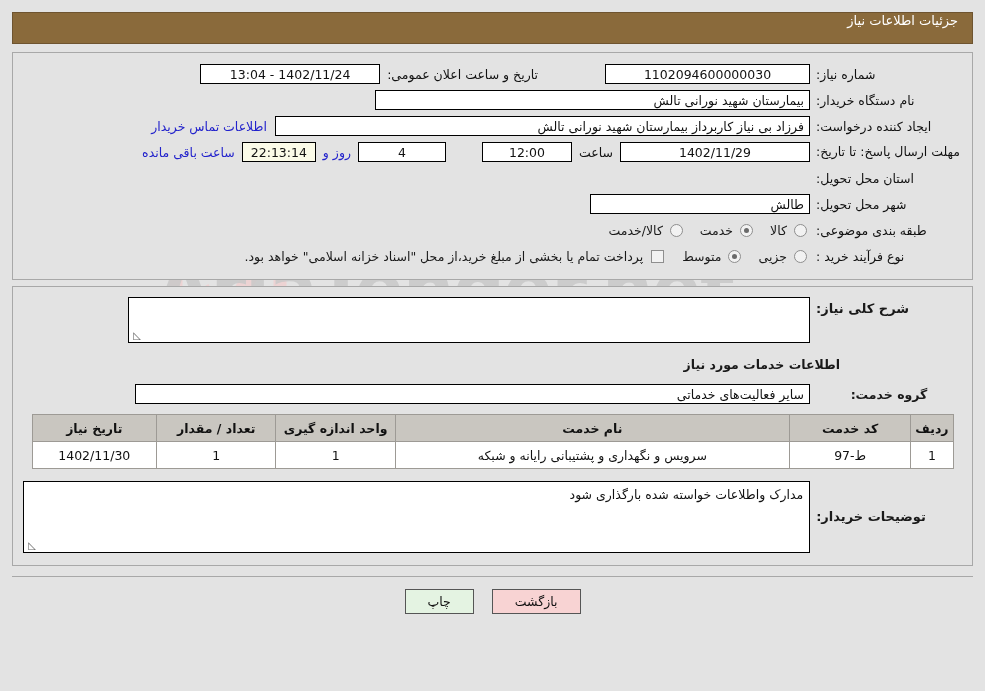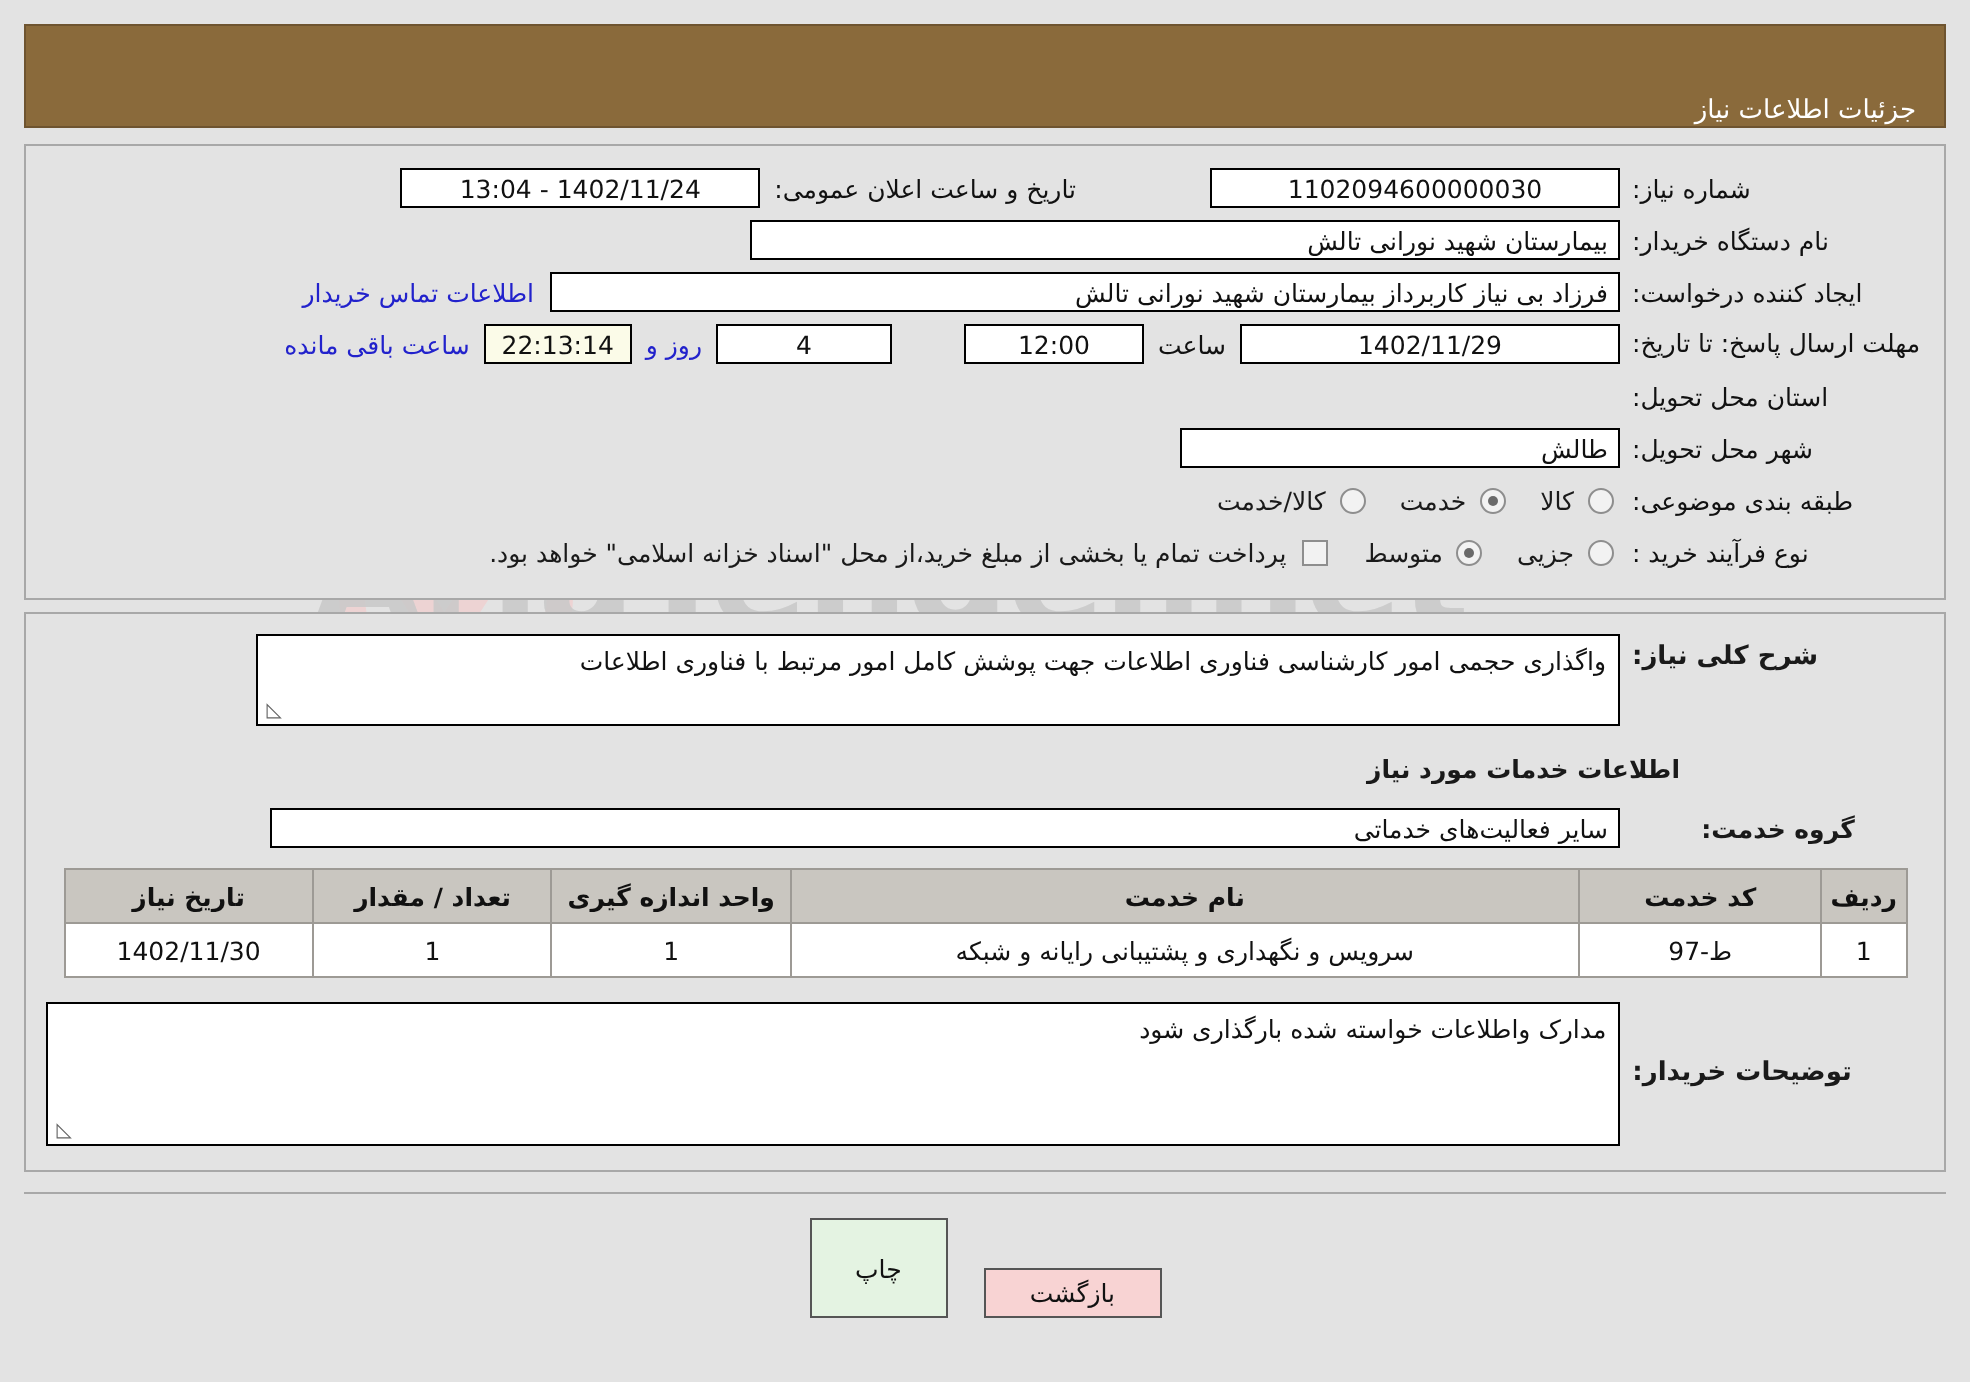--- a/index.html
+++ b/index.html
@@ -57,25 +57,25 @@
   
   .page {
     position: relative;
     z-index: 2;
     padding: 0;
   }
 
   
   .titlebar {
     margin: 12px 12px 0 12px;
-    height: 52px;
+    height: 32px;
     background: #8a6a3b;
     border: 1px solid #6e5430;
     display: flex;
-    align-items: flex-end;
+    align-items: flex-start;
     justify-content: flex-start;
     padding: 0 14px;
     box-sizing: border-box;
   }
   .titlebar .title-text {
     color: #ffffff;
     font-size: 13px;
     font-weight: normal;
   }
 
@@ -288,21 +288,21 @@
   .btn {
     border: 1px solid #555;
     font-size: 12.5px;
     padding: 4px 22px;
     cursor: pointer;
     font-family: inherit;
     color: #111;
     text-align: center;
   }
   .btn.print { background: #e4f3e2; }
-  .btn.back  { background: #f8d3d3; margin-top: 25px; }
+  .btn.back  { background: #f8d3d3; }
 </style>
 </head>
 <body>
 
 <div id="watermark">
   <svg class="wm-shield" viewBox="0 0 120 130">
     <path d="M60 4 L112 22 L112 70 Q112 108 60 126 Q8 108 8 70 L8 22 Z" fill="none" stroke="#edd3d3" stroke-width="13"></path>
     <path d="M34 60 L54 92 L92 34" fill="none" stroke="#edd3d3" stroke-width="15" stroke-linecap="butt"></path>
   </svg>
   <svg class="wm-arrow" viewBox="0 0 150 115">
@@ -377,21 +377,20 @@
       <span class="note-text">پرداخت تمام یا بخشی از مبلغ خرید،از محل "اسناد خزانه اسلامی" خواهد بود.</span>
     </div>
 
   </div>
 
   <div class="panel mid">
 
     <div class="ta-row">
       <div class="ta-lbl">شرح کلی نیاز:</div>
       <div class="ta ta-desc">
-        <span>واگذاری حجمی امور کارشناسی فناوری اطلاعات جهت پوشش کامل امور مرتبط با فناوری اطلاعات</span>
         <span class="grip">◺</span>
       </div>
     </div>
 
     <div class="section-head">اطلاعات خدمات مورد نیاز</div>
 
     <div class="grp-row">
       <div class="grp-lbl">گروه خدمت:</div>
       <div class="fld right grp-fld">سایر فعالیت‌های خدماتی</div>
     </div>

